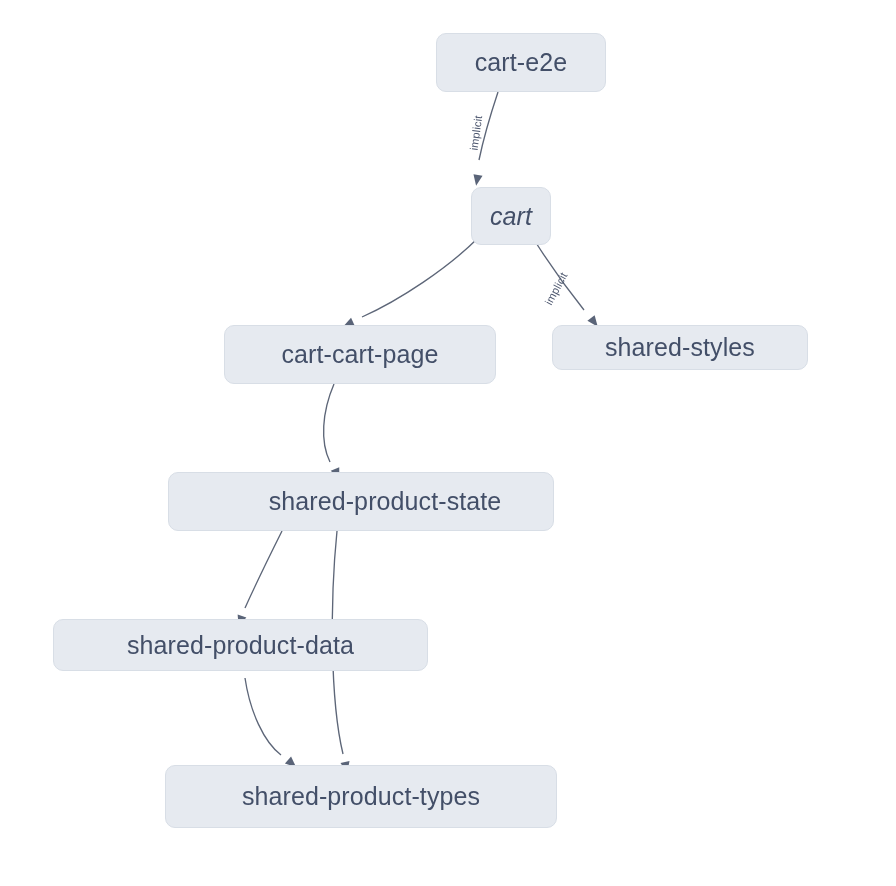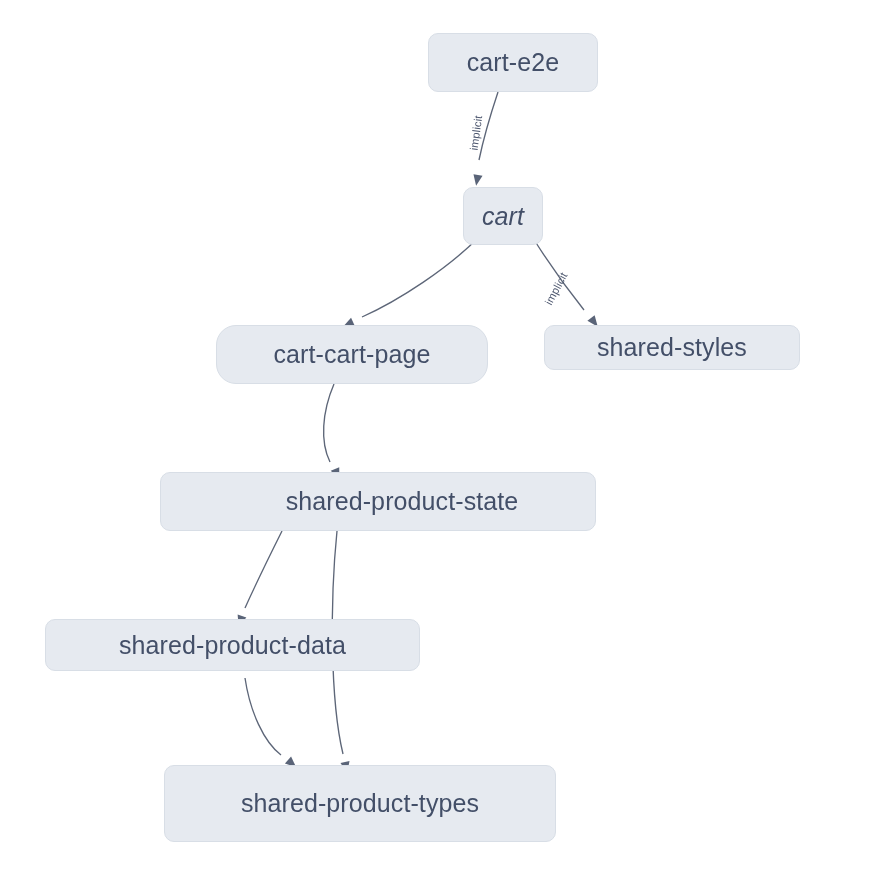--- a/index.html
+++ b/index.html
@@ -34,20 +34,21 @@
     border-radius: 10px;
     display: flex;
     align-items: center;
     justify-content: center;
     color: #434f68;
     font-size: 25px;
     font-family: "Liberation Sans", sans-serif;
     letter-spacing: 0.1px;
     white-space: nowrap;
     z-index: 2;
+    margin-left: 8px;
   }
   .edge-path {
     fill: none;
     stroke: #5d6678;
     stroke-width: 1.35;
   }
   .edge-arrow {
     fill: #5a6478;
     stroke: none;
   }
@@ -82,20 +83,20 @@
       </g>
     <g id="edge-labels-group">
         <text class="edge-label" text-anchor="middle" dominant-baseline="middle" transform="translate(477,133) rotate(-82)">implicit</text>
         <text class="edge-label" text-anchor="middle" dominant-baseline="middle" transform="translate(557,289) rotate(-62)">implicit</text>
       </g>
   </svg>
 
   <div id="nodes-group">
       <div class="graph-node" style="left: 428px; top: 33px; width: 170px; height: 59px;">cart-e2e</div>
       <div class="graph-node" style="left: 463px; top: 187px; width: 80px; height: 58px; font-style: italic;">cart</div>
-      <div class="graph-node" style="left: 216px; top: 325px; width: 272px; height: 59px; border-radius: 20px;">cart-cart-page</div>
+      <div class="graph-node" style="left: 216px; top: 325px; width: 272px; height: 59px;">cart-cart-page</div>
       <div class="graph-node" style="left: 544px; top: 325px; width: 256px; height: 45px;">shared-styles</div>
-      <div class="graph-node" style="left: 160px; top: 472px; width: 436px; height: 59px; padding-left: 48px;">shared-product-state</div>
+      <div class="graph-node" style="left: 160px; top: 472px; width: 386px; height: 59px; padding-left: 48px;">shared-product-state</div>
       <div class="graph-node" style="left: 45px; top: 619px; width: 375px; height: 52px;">shared-product-data</div>
-      <div class="graph-node" style="left: 164px; top: 765px; width: 392px; height: 77px;">shared-product-types</div>
+      <div class="graph-node" style="left: 157px; top: 765px; width: 392px; height: 63px;">shared-product-types</div>
     </div>
 
 </div>
 
 </body></html>

